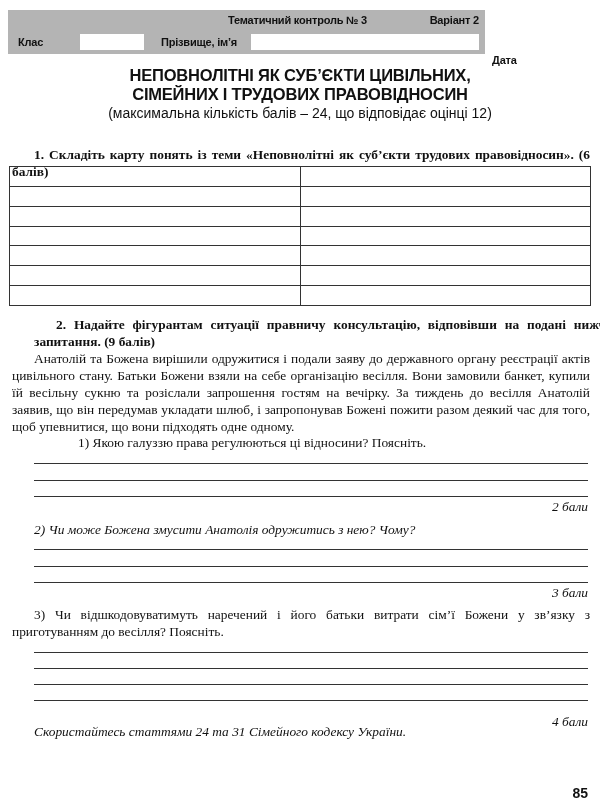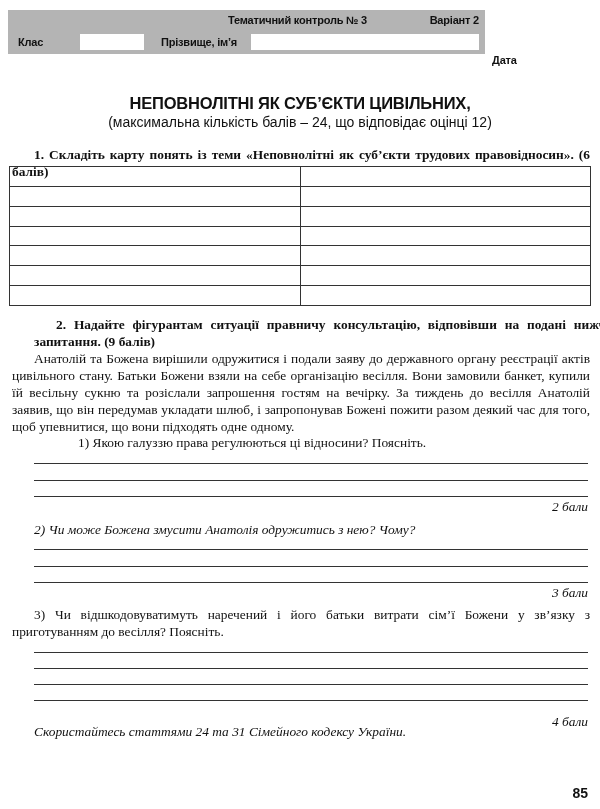--- a/index.html
+++ b/index.html
@@ -4,21 +4,21 @@
 <style>
   html, body { margin: 0; padding: 0; background: #ffffff; }
   body { width: 600px; height: 809px; position: relative; overflow: hidden; color: #111; }
 
   
   .hdr { position: absolute; left: 8px; top: 10px; width: 477px; height: 44px; background: #b4b4b4; }
   .hdr .t { position: absolute; font-family: "Liberation Sans", sans-serif; font-weight: bold; font-size: 11px; color: #111; letter-spacing: -0.2px; }
   .hdr .box { position: absolute; background: #fff; height: 16px; top: 24px; }
 
   .title { position: absolute; left: 0; width: 600px; top: 66px; text-align: center; font-family: "Liberation Sans", sans-serif; }
-  .title .l1, .title .l2 { font-weight: bold; font-size: 16.5px; line-height: 19px; letter-spacing: -0.2px; margin-top: 28px; }
+  .title .l1, .title .l2 { font-weight: bold; font-size: 16.5px; line-height: 19px; letter-spacing: -0.2px; }
   .title .l3 { font-size: 14px; line-height: 18px; }
 
   .task { position: absolute; left: 12px; width: 578px; font-family: "Liberation Serif", serif; font-size: 13.4px; line-height: 17px; text-align: justify; }
   .task b { font-weight: bold; }
   .indent { text-indent: 22px; }
 
   table.map { position: absolute; left: 9px; top: 166px; width: 582px; height: 140px; border-collapse: collapse; }
   table.map td { border: 1.5px solid #333; height: 18px; padding: 0; }
 
   .q { position: absolute; left: 34px; width: 556px; font-family: "Liberation Serif", serif; font-size: 13.4px; line-height: 17px; }
@@ -37,20 +37,21 @@
   <span class="t" style="left:10px; top:26px;">Клас</span>
   <div class="box" style="left:72px; width:64px;"><span></span></div>
   <span class="t" style="left:153px; top:26px;">Прізвище, ім’я</span>
   <div class="box" style="left:243px; width:228px;"><span></span></div>
   <span class="t" style="left:484px; top:26px;margin-top:18px;">Дата</span>
   <div class="box" style="left:518px; width:64px;"><span></span></div>
 </div>
 
 <div class="title">
   <div class="l1">НЕПОВНОЛІТНІ ЯК СУБ’ЄКТИ ЦИВІЛЬНИХ,</div>
+  <div class="l2">СІМЕЙНИХ І ТРУДОВИХ ПРАВОВІДНОСИН</div>
   <div class="l3">(максимальна кількість балів – 24, що відповідає оцінці 12)</div>
 </div>
 
 <div class="task indent" style="top:146px;"><b>1. Складіть карту понять із теми «Неповнолітні як суб’єкти трудових правовідносин». (6 балів)</b></div>
 
 <table class="map">
   <tbody id="map-body">
       <tr>
         <td></td>
         <td></td>

